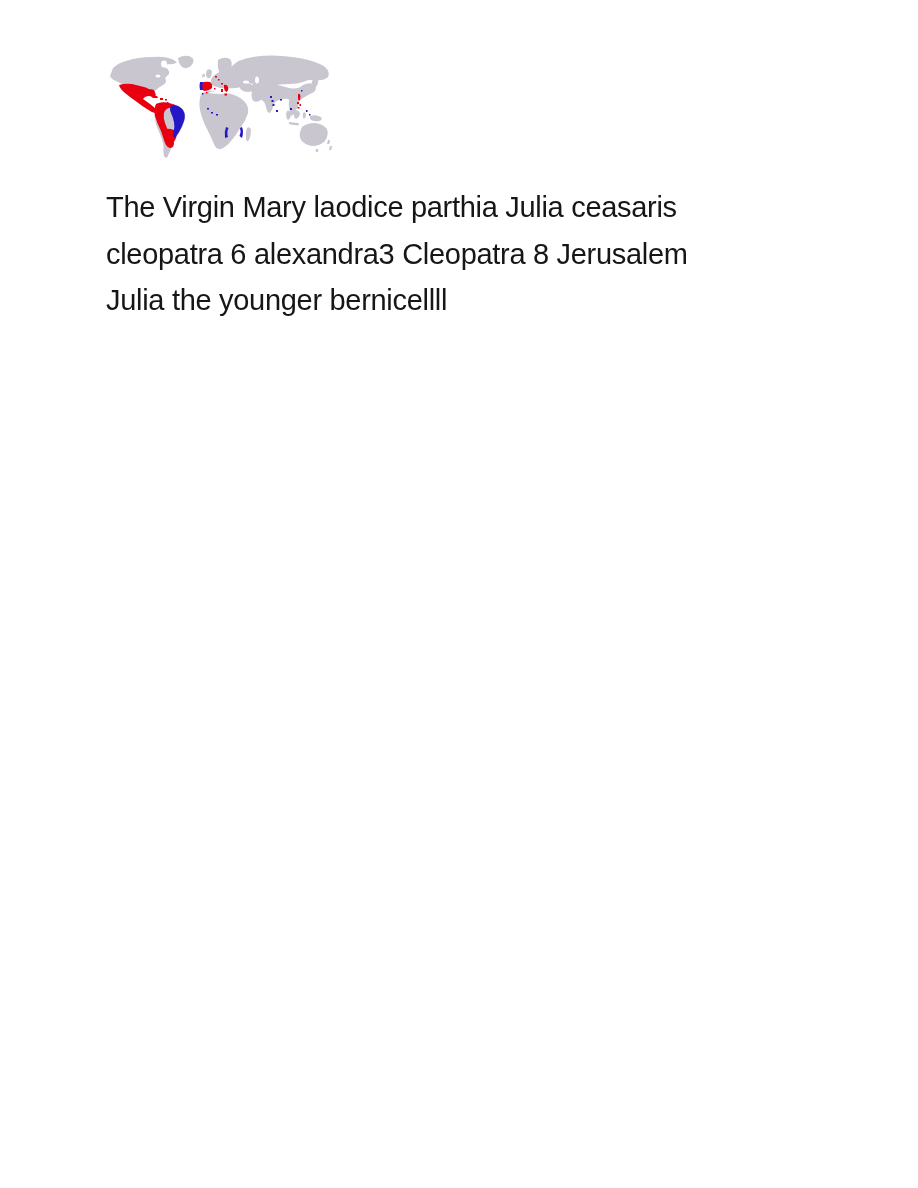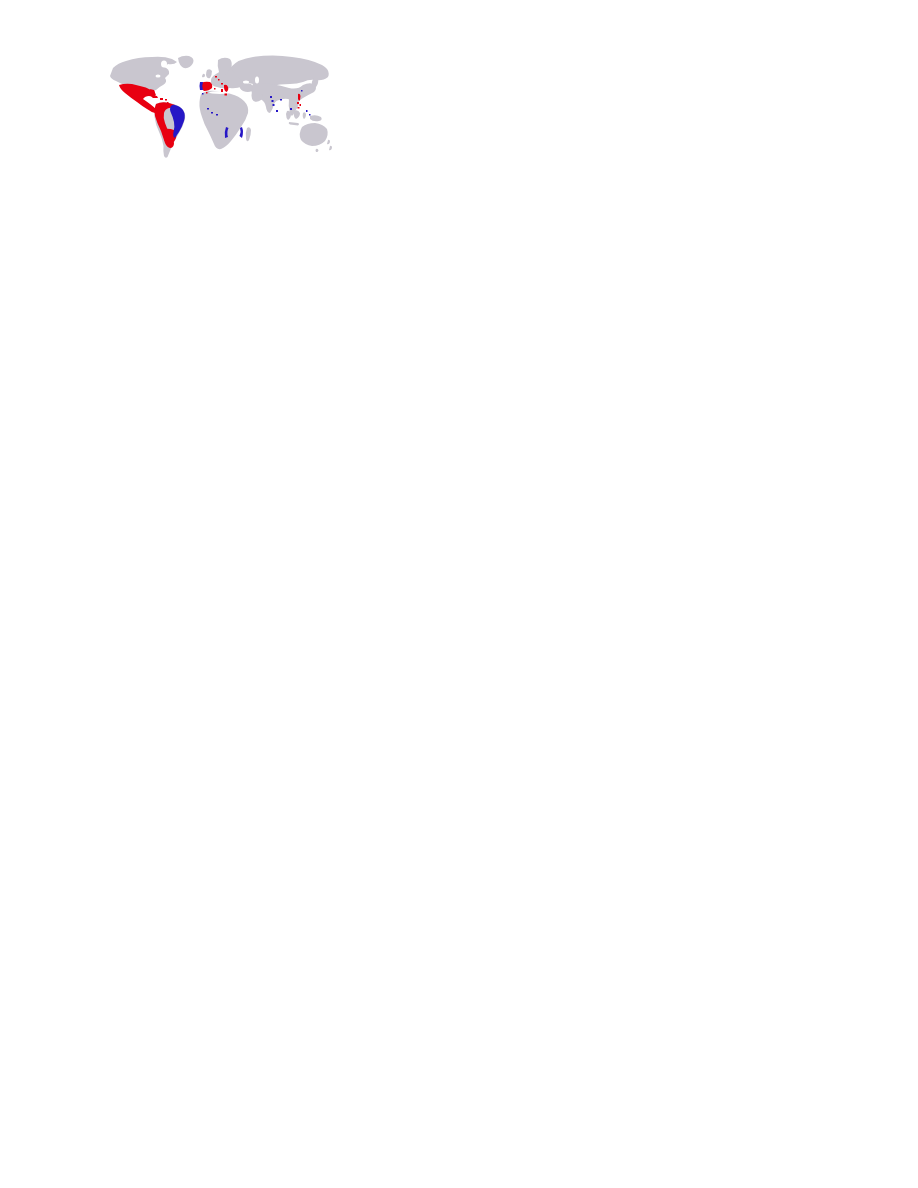--- a/index.html
+++ b/index.html
@@ -110,14 +110,19 @@
       <path d="M268,146 Q272,156 268,168 L263,164 Q267,156 264,148 Z"></path>
 
       <path d="M198,108 h4 v3 h-4 Z M206,116 h4 v3 h-4 Z M216,120 h4 v3 h-4 Z M188,78 h3 v3 h-3 Z"></path>
 
       <path d="M324,84 h4 v4 h-4 Z M327,92 h4 v4 h-4 Z M329,100 h4 v4 h-4 Z M336,112 h4 v4 h-4 Z M344,90 h4 v3 h-4 Z"></path>
 
       <path d="M364,108 h4 v4 h-4 Z M396,112 h3 v4 h-3 Z M402,120 h3 v3 h-3 Z M386,72 h3 v3 h-3 Z"></path>
     </g>
   </svg>
 
+  <div class="caption">
+    <div>The Virgin Mary laodice parthia Julia ceasaris</div>
+    <div>cleopatra 6 alexandra3 Cleopatra 8 Jerusalem</div>
+    <div>Julia the younger bernicellll</div>
+  </div>
 
 </div>
 
 </body></html>

